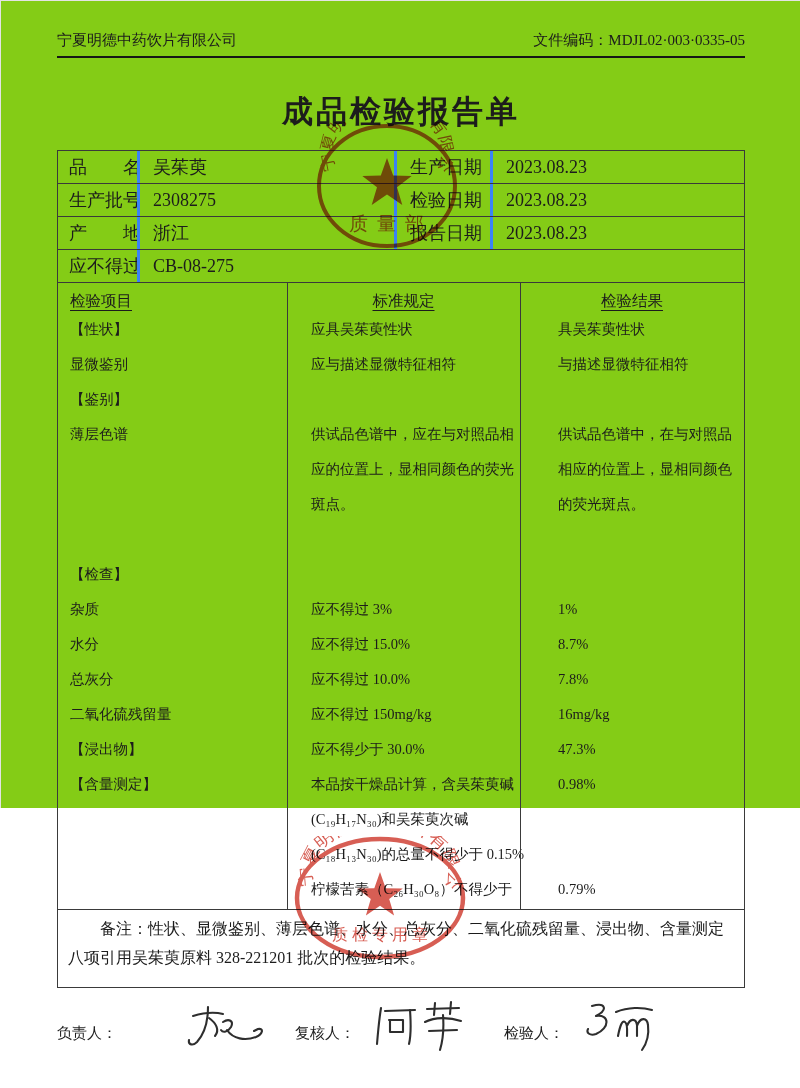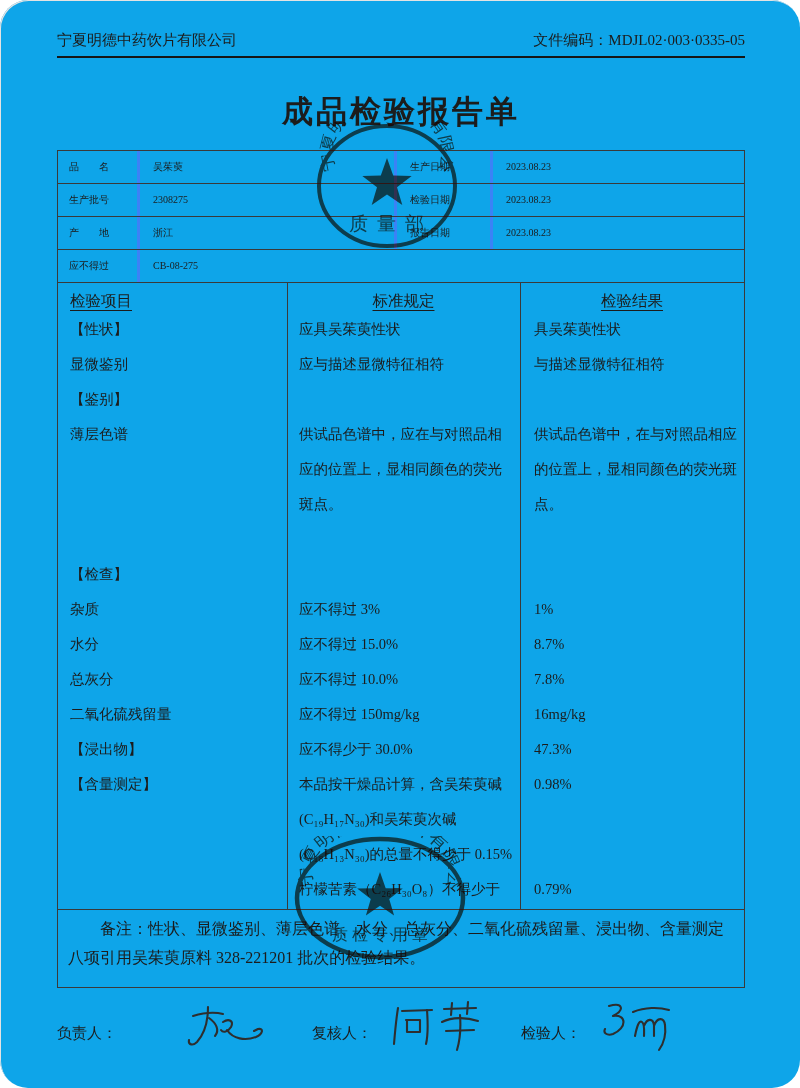--- a/index.html
+++ b/index.html
@@ -3,69 +3,69 @@
 <meta charset="utf-8">
 <style>
   * { box-sizing: border-box; margin: 0; padding: 0; }
   html,body { background:#fff; }
   body {
     width: 800px; height: 1088px; overflow: hidden;
     font-family: "Liberation Serif", "DejaVu Serif", serif;
     color: #1c1c1c;
     position: relative;
   }
-  .page { width:800px; height:1088px; position:relative; background:#0ea5e9;
-          box-shadow: inset 1px 1px 0 #e3e3e3; border-radius: 28px; }
+  .page { width:800px; height:808px; position:relative; background:#84cc16;
+          box-shadow: inset 1px 1px 0 #e3e3e3; }
   .content { position:absolute; left:57px; width:688px; top:0; }
 
   
   .doc-header { display:flex; justify-content:space-between; align-items:flex-end;
                 padding-top:31px; padding-bottom:6px; border-bottom:2.5px solid #161616;
                 font-size:15px; }
   .doc-title { text-align:center; margin-top:33px; font-size:31px; font-weight:bold;
                letter-spacing:3px; }
 
   
   .info-table { margin-top:17px; border:1px solid #3a3a3a; }
   .info-row { display:grid; grid-template-columns:79px 257px 96px 1fr; }
   .info-row + .info-row { border-top:1px solid #3a3a3a; }
-  .info-row > div { height:32px; line-height:32px; font-size:10px; overflow:hidden; white-space:nowrap; }
+  .info-row > div { height:32px; line-height:32px; font-size:18px; overflow:hidden; white-space:nowrap; }
   .i-label { padding-left:11px; }
   .i-value { padding-left:13px; border-left:3px solid #3b82f6; }
   .i-wide  { grid-column: 2 / 5; }
 
   
   .main-table { border:1px solid #3a3a3a; border-top-width:1px; margin-top:-1px;
                 height:628px; position:relative; display:flex; flex-direction:column;
                 overflow:hidden; }
   .v-div { position:absolute; top:0; bottom:0; width:1px; background:#3a3a3a; }
   .v-div.d1 { left:229px; } .v-div.d2 { left:462px; }
   .t-head { display:grid; grid-template-columns:229px 233px 1fr; height:56px; font-size:15.5px; }
   .t-head > div { padding-top:8px; }
   .t-head span { text-decoration:underline; text-underline-offset:4px; }
   .th-item { padding-left:12px; }
   .th-std, .th-res { text-align:center; }
-  .t-row { display:grid; grid-template-columns:229px 233px 1fr; }
+  .t-row { display:grid; grid-template-columns:229px 233px 1fr;gap:12px; }
   .t-row > div { min-height:35px; line-height:35px; font-size:14.5px; }
   .cell-item { padding-left:12px; white-space:nowrap; }
   .cell-std  { padding-left:12px; padding-right:6px; }
   .cell-res  { padding-left:14px; padding-right:4px; }
   .t-fill { flex:1; }
 
   
   .conclusion-row { border:1px solid #3a3a3a; margin-top:-1px; height:42px; line-height:41px;
                     text-align:center; font-size:17px; letter-spacing:1px; }
   .remark-row { border:1px solid #3a3a3a; margin-top:-1px; min-height:64px;
                 padding:4px 10px 15px 10px; font-size:16px; line-height:29px; }
   .remark-row p { text-indent:2em; }
 
   
   .sig-row { display:flex; margin-top:16px; height:58px; align-items:center; }
   .sig-group { display:flex; align-items:center; }
-  .sig-g1 { width:238px;gap:40px; } .sig-g2 { width:209px;margin-left:17px; } .sig-g3 { flex:1; }
+  .sig-g1 { width:238px;gap:40px; } .sig-g2 { width:209px; } .sig-g3 { flex:1; }
   .sig-label { font-size:15px; white-space:nowrap; }
   .sig-svg { margin-left:14px; margin-top:-14px; }
   .sig-svg path { fill:none; stroke:#2e2e2e; stroke-width:2.1; stroke-linecap:round; stroke-linejoin:round; }
 
   
   .stamp { position:absolute; opacity:0.82; mix-blend-mode:multiply; pointer-events:none; }
   .stamp-1 { left:312px; top:122px; }
   .stamp-2 { left:292px; top:836px; }
 </style>
 </head>

